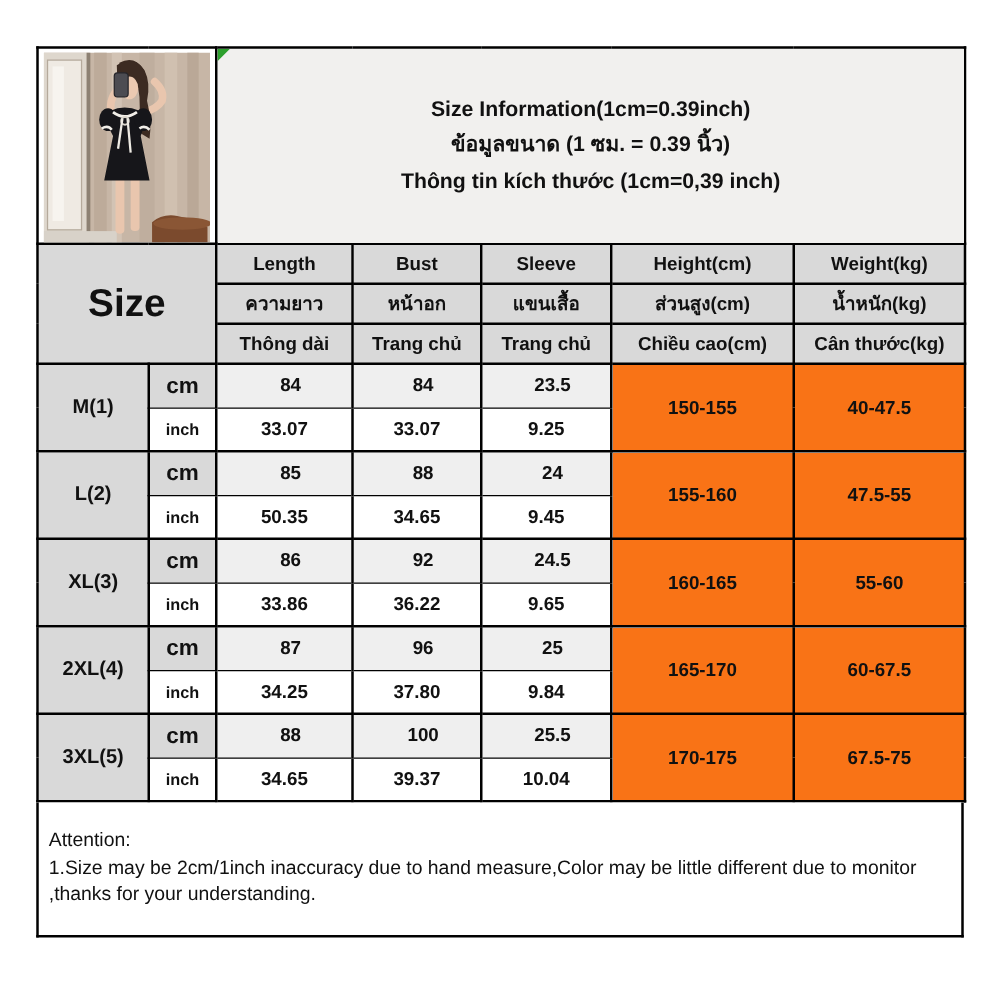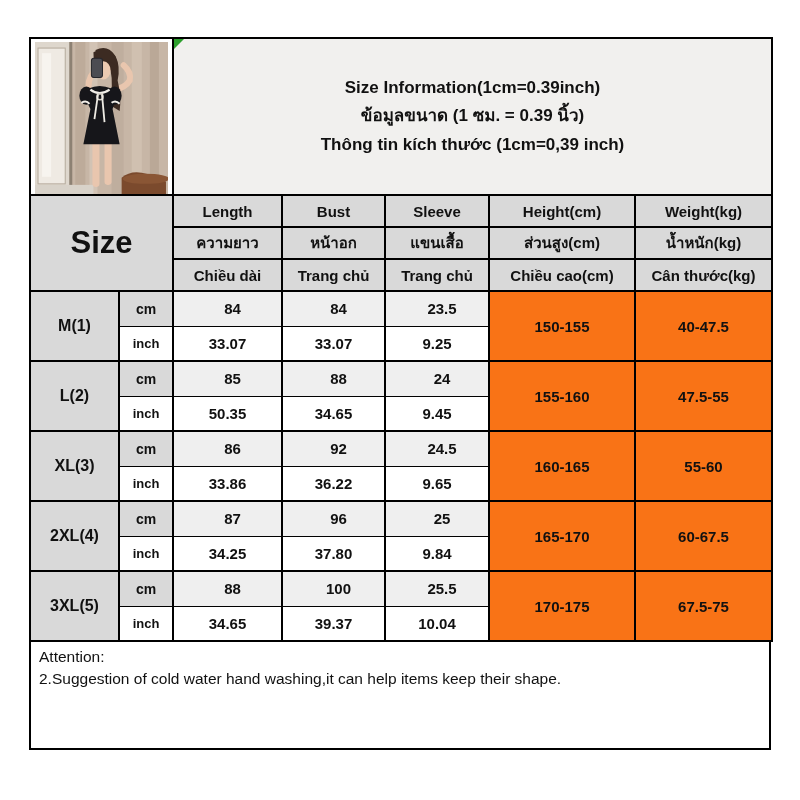--- a/index.html
+++ b/index.html
@@ -27,34 +27,34 @@
 
   td.title-cell { background: #f1f0ee; position: relative; font-size: 17px; line-height: 1.65; }
   .corner-marker {
     position: absolute; left: 0; top: 0; width: 0; height: 0;
     border-top: 10px solid #2da02d; border-right: 10px solid transparent;
   }
 
   td.size-cell { background: #d9d9d9; font-size: 31px; margin-left: 20px; }
   td.hdr { background: #d9d9d9; font-size: 15px; }
   td.size-label { background: #d9d9d9; font-size: 16px; }
-  td.unit-cm { background: #d9d9d9; font-size: 14px; }
+  td.unit-cm { background: #d9d9d9; font-size: 18px; }
   td.unit-inch { background: #ffffff; font-size: 13px; margin-top: 32px; }
   td.val { font-size: 15px; background: #ffffff; }
   td.val.shaded { background: #efefef; padding-left: 12px; }
   td.range { background: #f97316; font-size: 15px; }
 
   tr.cm-row td { border-bottom-width: 1px; }
   tr.inch-row td { border-top-width: 1px; }
   tr.cm-row td.span2 { border-bottom-width: 2px; }
 
   .attention {
     border: 2px solid #000; border-top: none;
     min-height: 108px;
-    padding: 4px 8px 6px 8px;
+    padding: 20px 8px 6px 8px;
     font-size: 15.5px; font-weight: 400; line-height: 1.4;
     background: #ffffff;
   }
 </style>
 </head>
 <body>
 
 <div class="sheet">
   <table class="size-chart">
     <colgroup>
@@ -118,21 +118,21 @@
           <td class="hdr">Weight(kg)</td>
         </tr>
         <tr class="hdr-row">
           <td class="hdr">ความยาว</td>
           <td class="hdr">หน้าอก</td>
           <td class="hdr">แขนเสื้อ</td>
           <td class="hdr">ส่วนสูง(cm)</td>
           <td class="hdr">น้ำหนัก(kg)</td>
         </tr>
         <tr class="hdr-row">
-          <td class="hdr">Chiều dài</td>
+          <td class="hdr">Thông dài</td>
           <td class="hdr">Trang chủ</td>
           <td class="hdr">Trang chủ</td>
           <td class="hdr">Chiều cao(cm)</td>
           <td class="hdr">Cân thước(kg)</td>
         </tr>
         <tr class="cm-row">
           <td class="size-label span2" rowspan="2">M(1)</td>
           <td class="unit-cm">cm</td>
           <td class="val shaded">84</td>
           <td class="val shaded">84</td>
@@ -204,15 +204,15 @@
           <td class="unit-inch">inch</td>
           <td class="val">34.65</td>
           <td class="val">39.37</td>
           <td class="val">10.04</td>
         </tr>
       </tbody>
   </table>
 
   <div class="attention">
     <div>Attention:</div>
-    <div>2.Suggestion of cold water hand washing,it can help items keep their shape.</div>
+    <div>1.Size may be 2cm/1inch inaccuracy due to hand measure,Color may be little different due to monitor ,thanks for your understanding.</div>
   </div>
 </div>
 
 </body></html>

